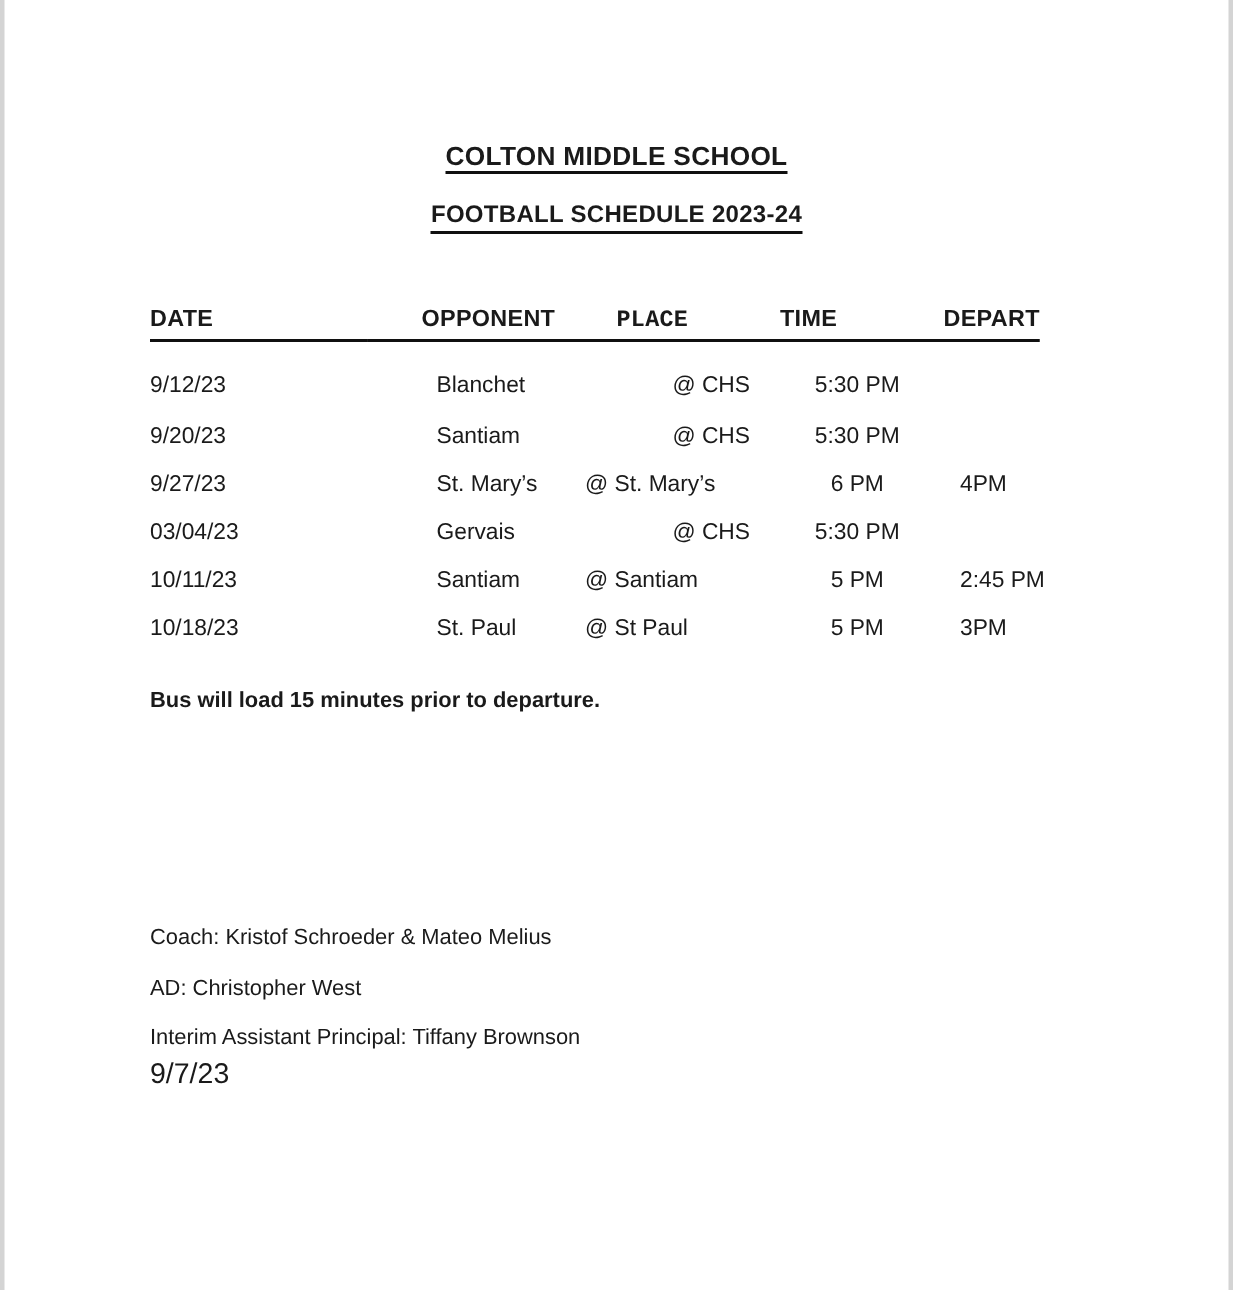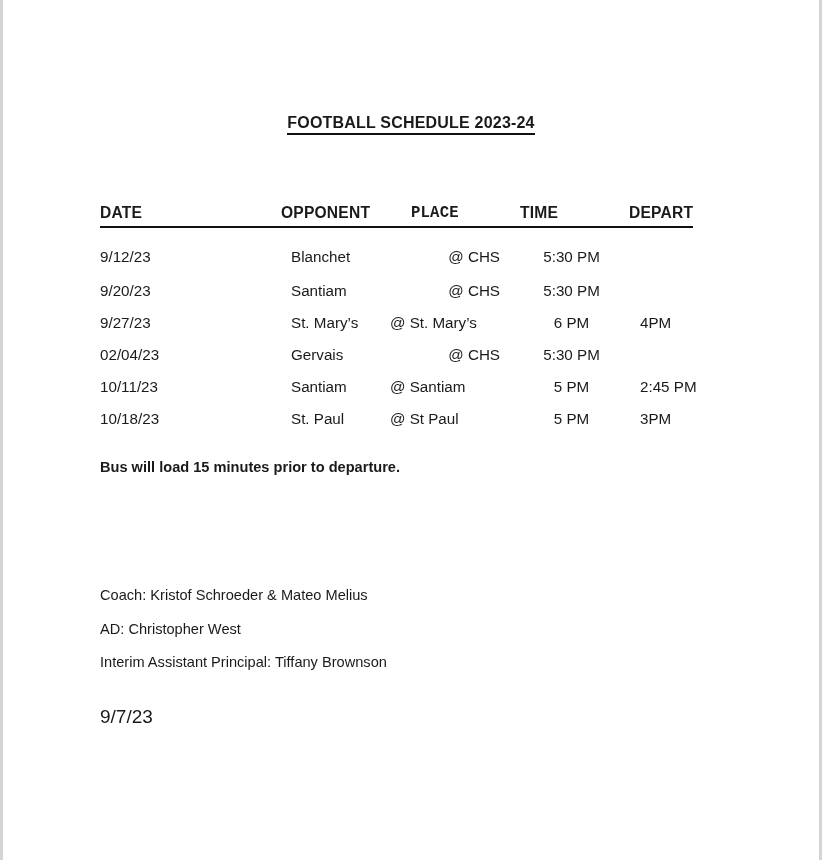--- a/index.html
+++ b/index.html
@@ -114,21 +114,21 @@
   .note-bus {
     position: absolute;
     left: 97px;
     top: 459px;
     font-size: 14.6px;
     font-weight: bold;
   }
   .staff-block {
     position: absolute;
     left: 97px;
-    top: 586px;
+    top: 616px;
     font-size: 14.6px;
   }
   .staff-line {
     margin: 0;
     padding: 0 0 15.5px 0;
     line-height: 1.25;
   }
   .staff-line:last-child { padding-bottom: 0; }
 
   .doc-date {
@@ -137,20 +137,21 @@
     top: 706px;
     font-size: 19px;
   }
 </style>
 </head>
 <body>
 
 <div class="page">
 
   <div class="title-block">
+    <div class="doc-title"><span class="ul">COLTON MIDDLE SCHOOL</span></div>
     <div class="doc-subtitle"><span class="ul">FOOTBALL SCHEDULE 2023-24</span></div>
   </div>
 
   <div class="schedule">
     <table class="sched-table">
       <colgroup>
         <col class="col-date">
           <col class="col-opp">
           <col class="col-place">
           <col class="col-time">
@@ -181,21 +182,21 @@
             <td class="c-depart"></td>
           </tr>
           <tr>
             <td class="c-date">9/27/23</td>
             <td class="c-opp">St. Mary’s</td>
             <td class="c-place">@ St. Mary’s</td>
             <td class="c-time">6 PM</td>
             <td class="c-depart">4PM</td>
           </tr>
           <tr>
-            <td class="c-date">02/04/23</td>
+            <td class="c-date">03/04/23</td>
             <td class="c-opp">Gervais</td>
             <td class="c-place place-home">@ CHS</td>
             <td class="c-time">5:30 PM</td>
             <td class="c-depart"></td>
           </tr>
           <tr>
             <td class="c-date">10/11/23</td>
             <td class="c-opp">Santiam</td>
             <td class="c-place">@ Santiam</td>
             <td class="c-time">5 PM</td>

